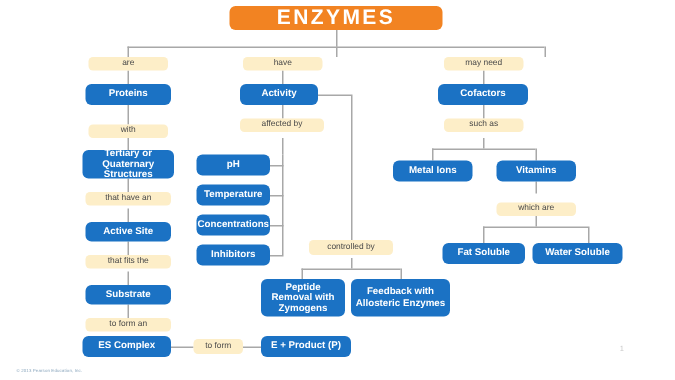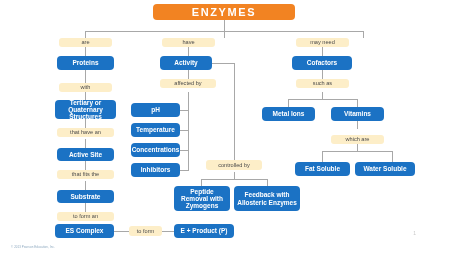--- a/index.html
+++ b/index.html
@@ -18,21 +18,21 @@
 
   .node{
     position:absolute;z-index:2;box-sizing:border-box;
     display:flex;align-items:center;justify-content:center;
     text-align:center;border-radius:4px;
     line-height:1.12;
   }
   
   .title{
     background:#f28322;color:#ffffff;
-    font-weight:bold;font-size:11px;letter-spacing:1.6px;
+    font-weight:bold;font-size:14px;letter-spacing:1.6px;
   }
   
   .blue{
     background:#1b72c4;color:#ffffff;
     font-weight:bold;font-size:6.5px;
     padding:1px 2px;
   }
   
   .tan{
     background:#fdeec8;color:#4a4a4a;

